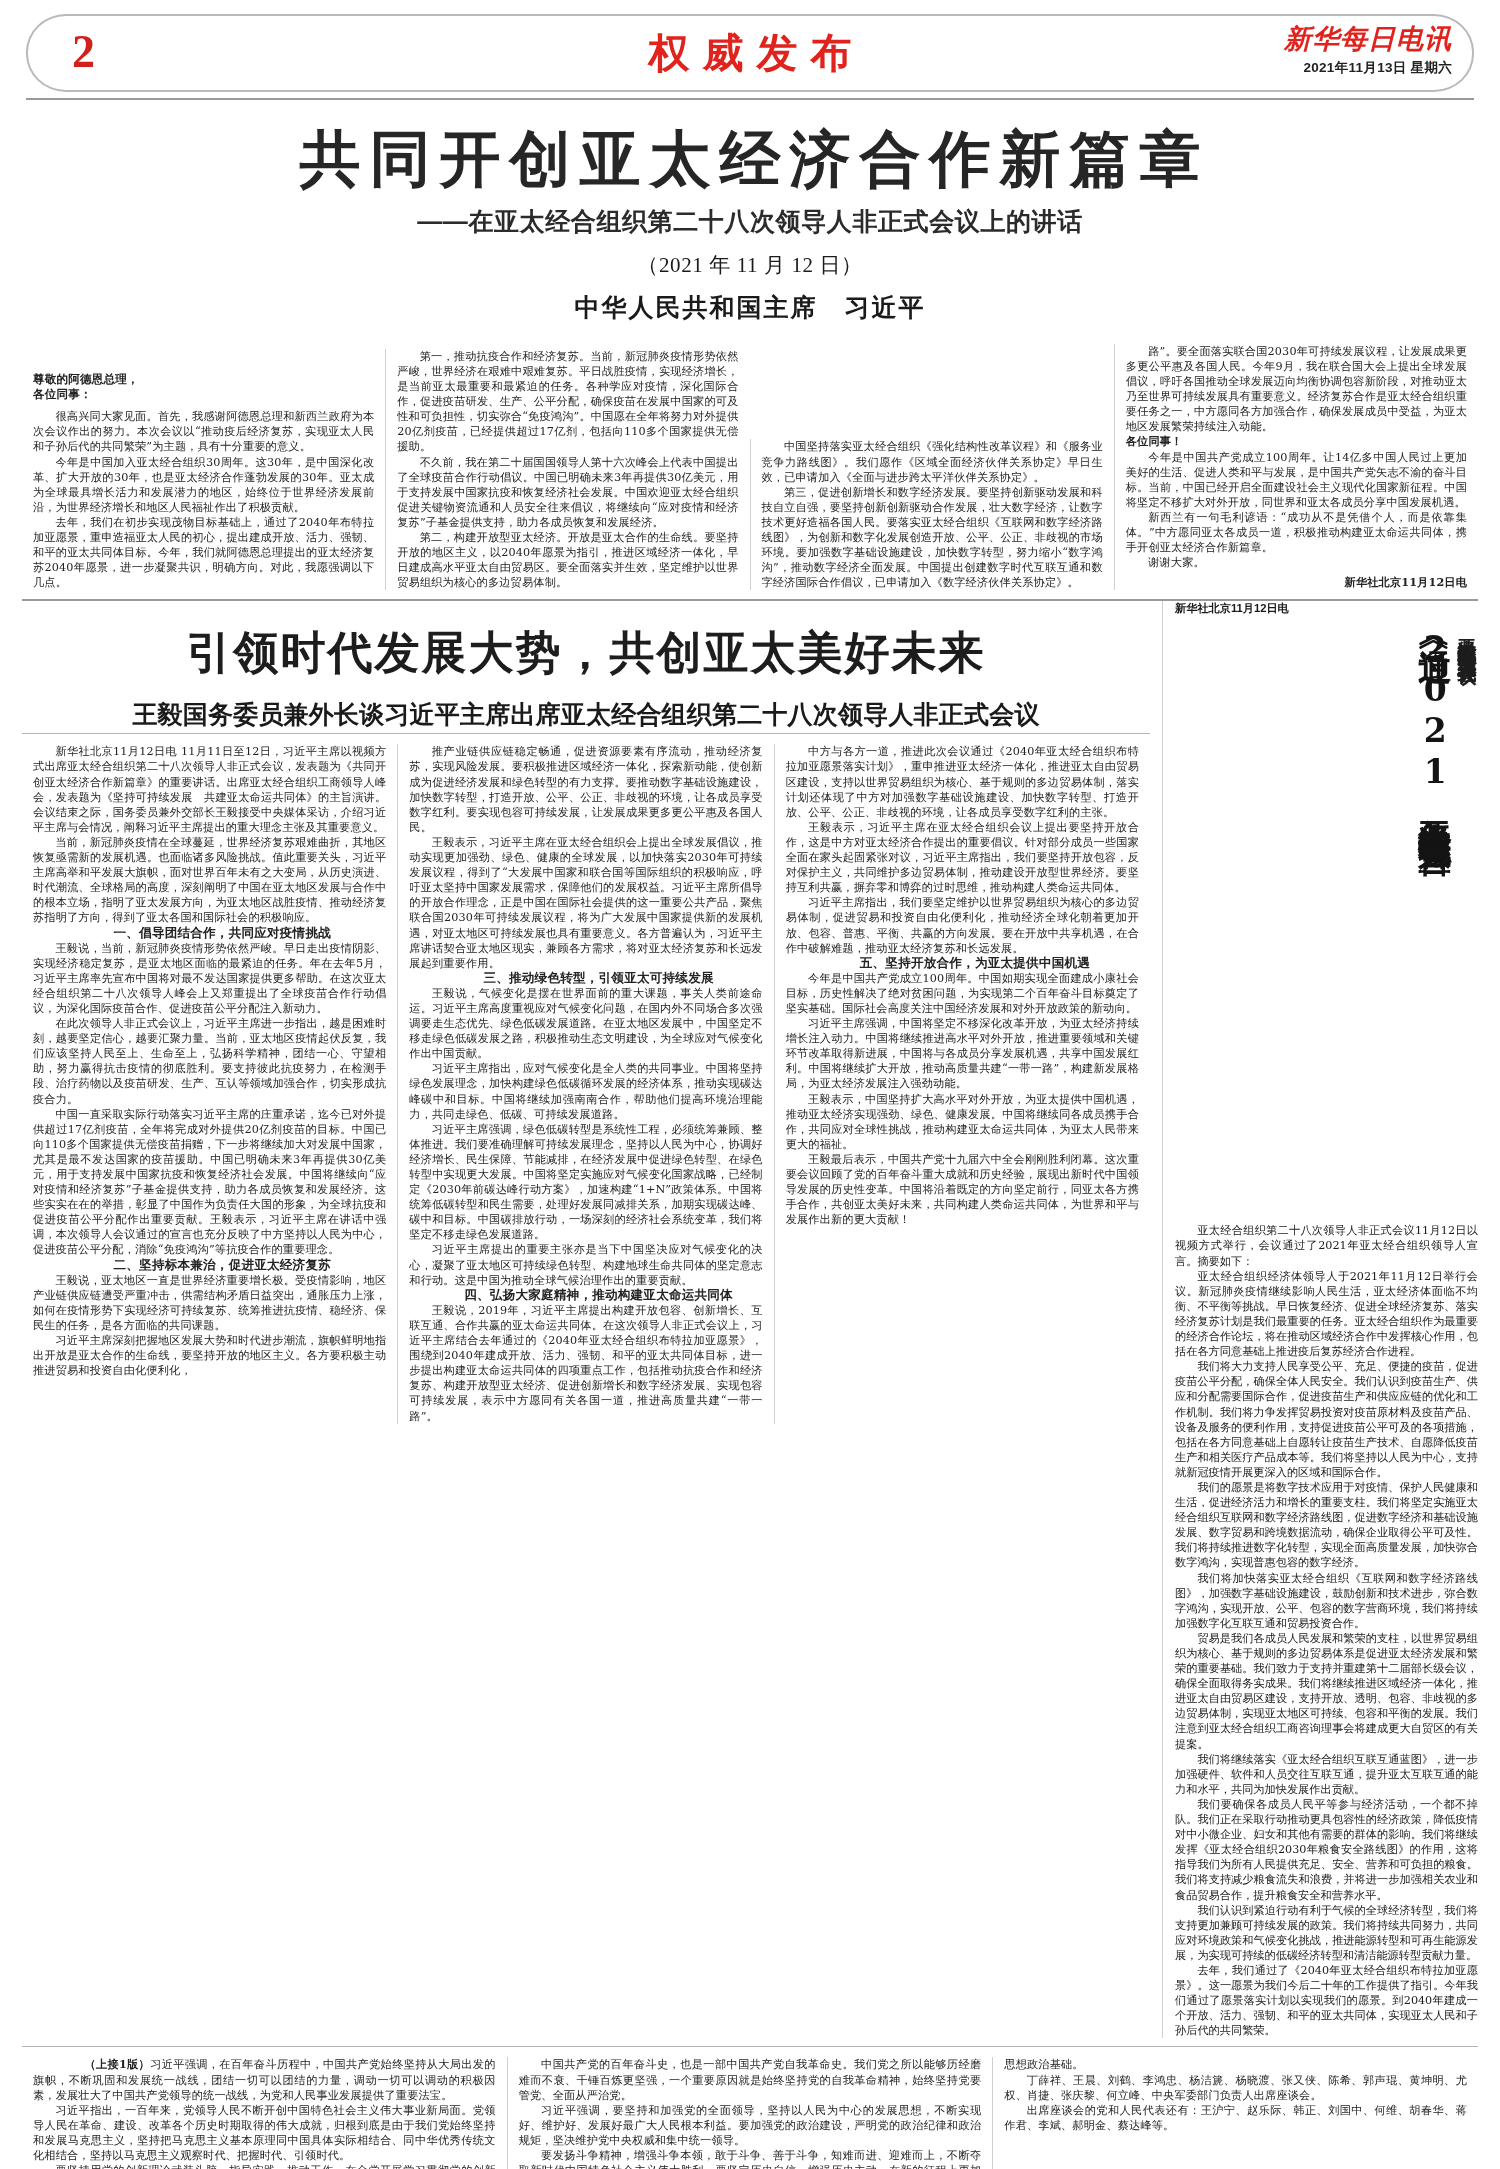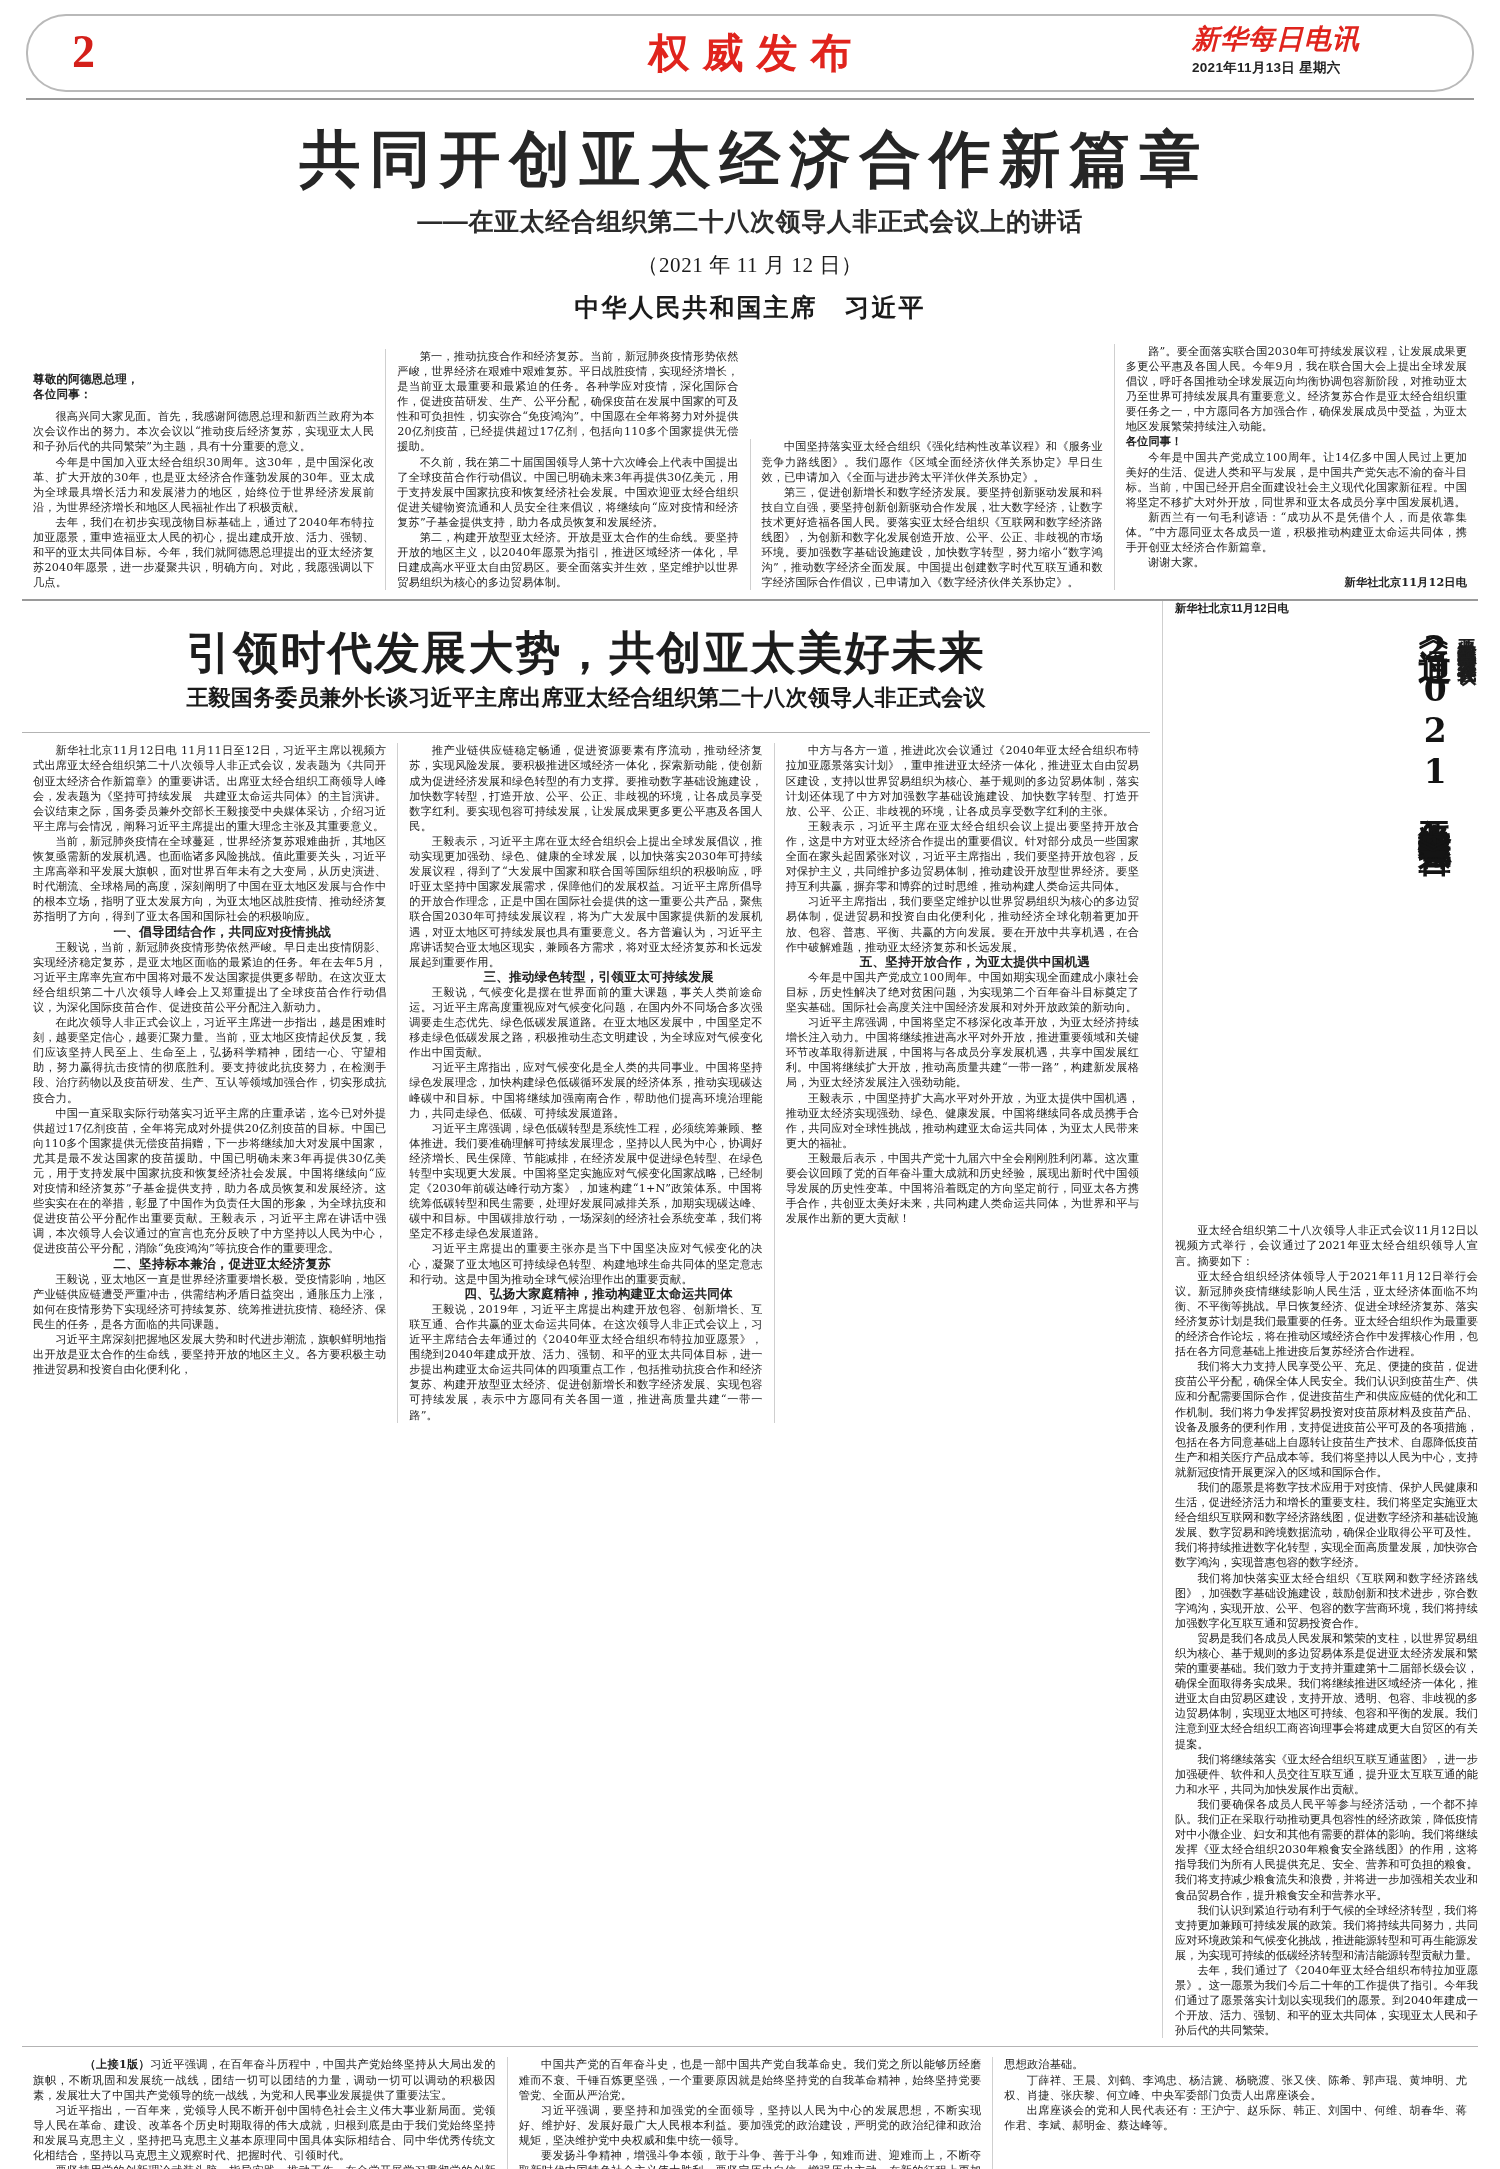--- a/index.html
+++ b/index.html
@@ -51,23 +51,23 @@
     text-align: center;
     font-size: 41px;
     font-weight: bold;
     color: #e0241d;
     letter-spacing: 13px;
     font-family: "DejaVu Serif", "Liberation Serif", serif;
     text-indent: 13px;
   }
   .masthead-right {
     position: absolute;
-    right: 30px;
+    right: 20px;
     top: 6px;
-    text-align: left;
+    text-align: right;
     width: 250px;
   }
   .brand {
     font-size: 27px;
     font-weight: bold;
     color: #e0241d;
     letter-spacing: 1px;
     font-style: italic;
     font-family: "DejaVu Serif", "Liberation Serif", serif;
     line-height: 1.25;
@@ -178,24 +178,24 @@
     text-align: center;
     font-size: 45px;
     font-weight: bold;
     letter-spacing: 2px;
     padding-top: 22px;
     color: #1d1d1d;
     font-family: "Liberation Sans", sans-serif;
   }
   .feature-subhead {
     text-align: center;
-    font-size: 22px;
-    font-weight: bold;
-    margin-top: 0;
-    padding-bottom: 19px;
+    font-size: 25px;
+    font-weight: bold;
+    margin-top: 15px;
+    padding-bottom: 2px;
     letter-spacing: .2px;
     font-family: "Liberation Sans", sans-serif;
     border-bottom: 1px solid #b3b3b3;
   }
   .feature-cols {
     display: flex;
     margin-top: 10px;
   }
   .fcol {
     flex: 1 1 0;

